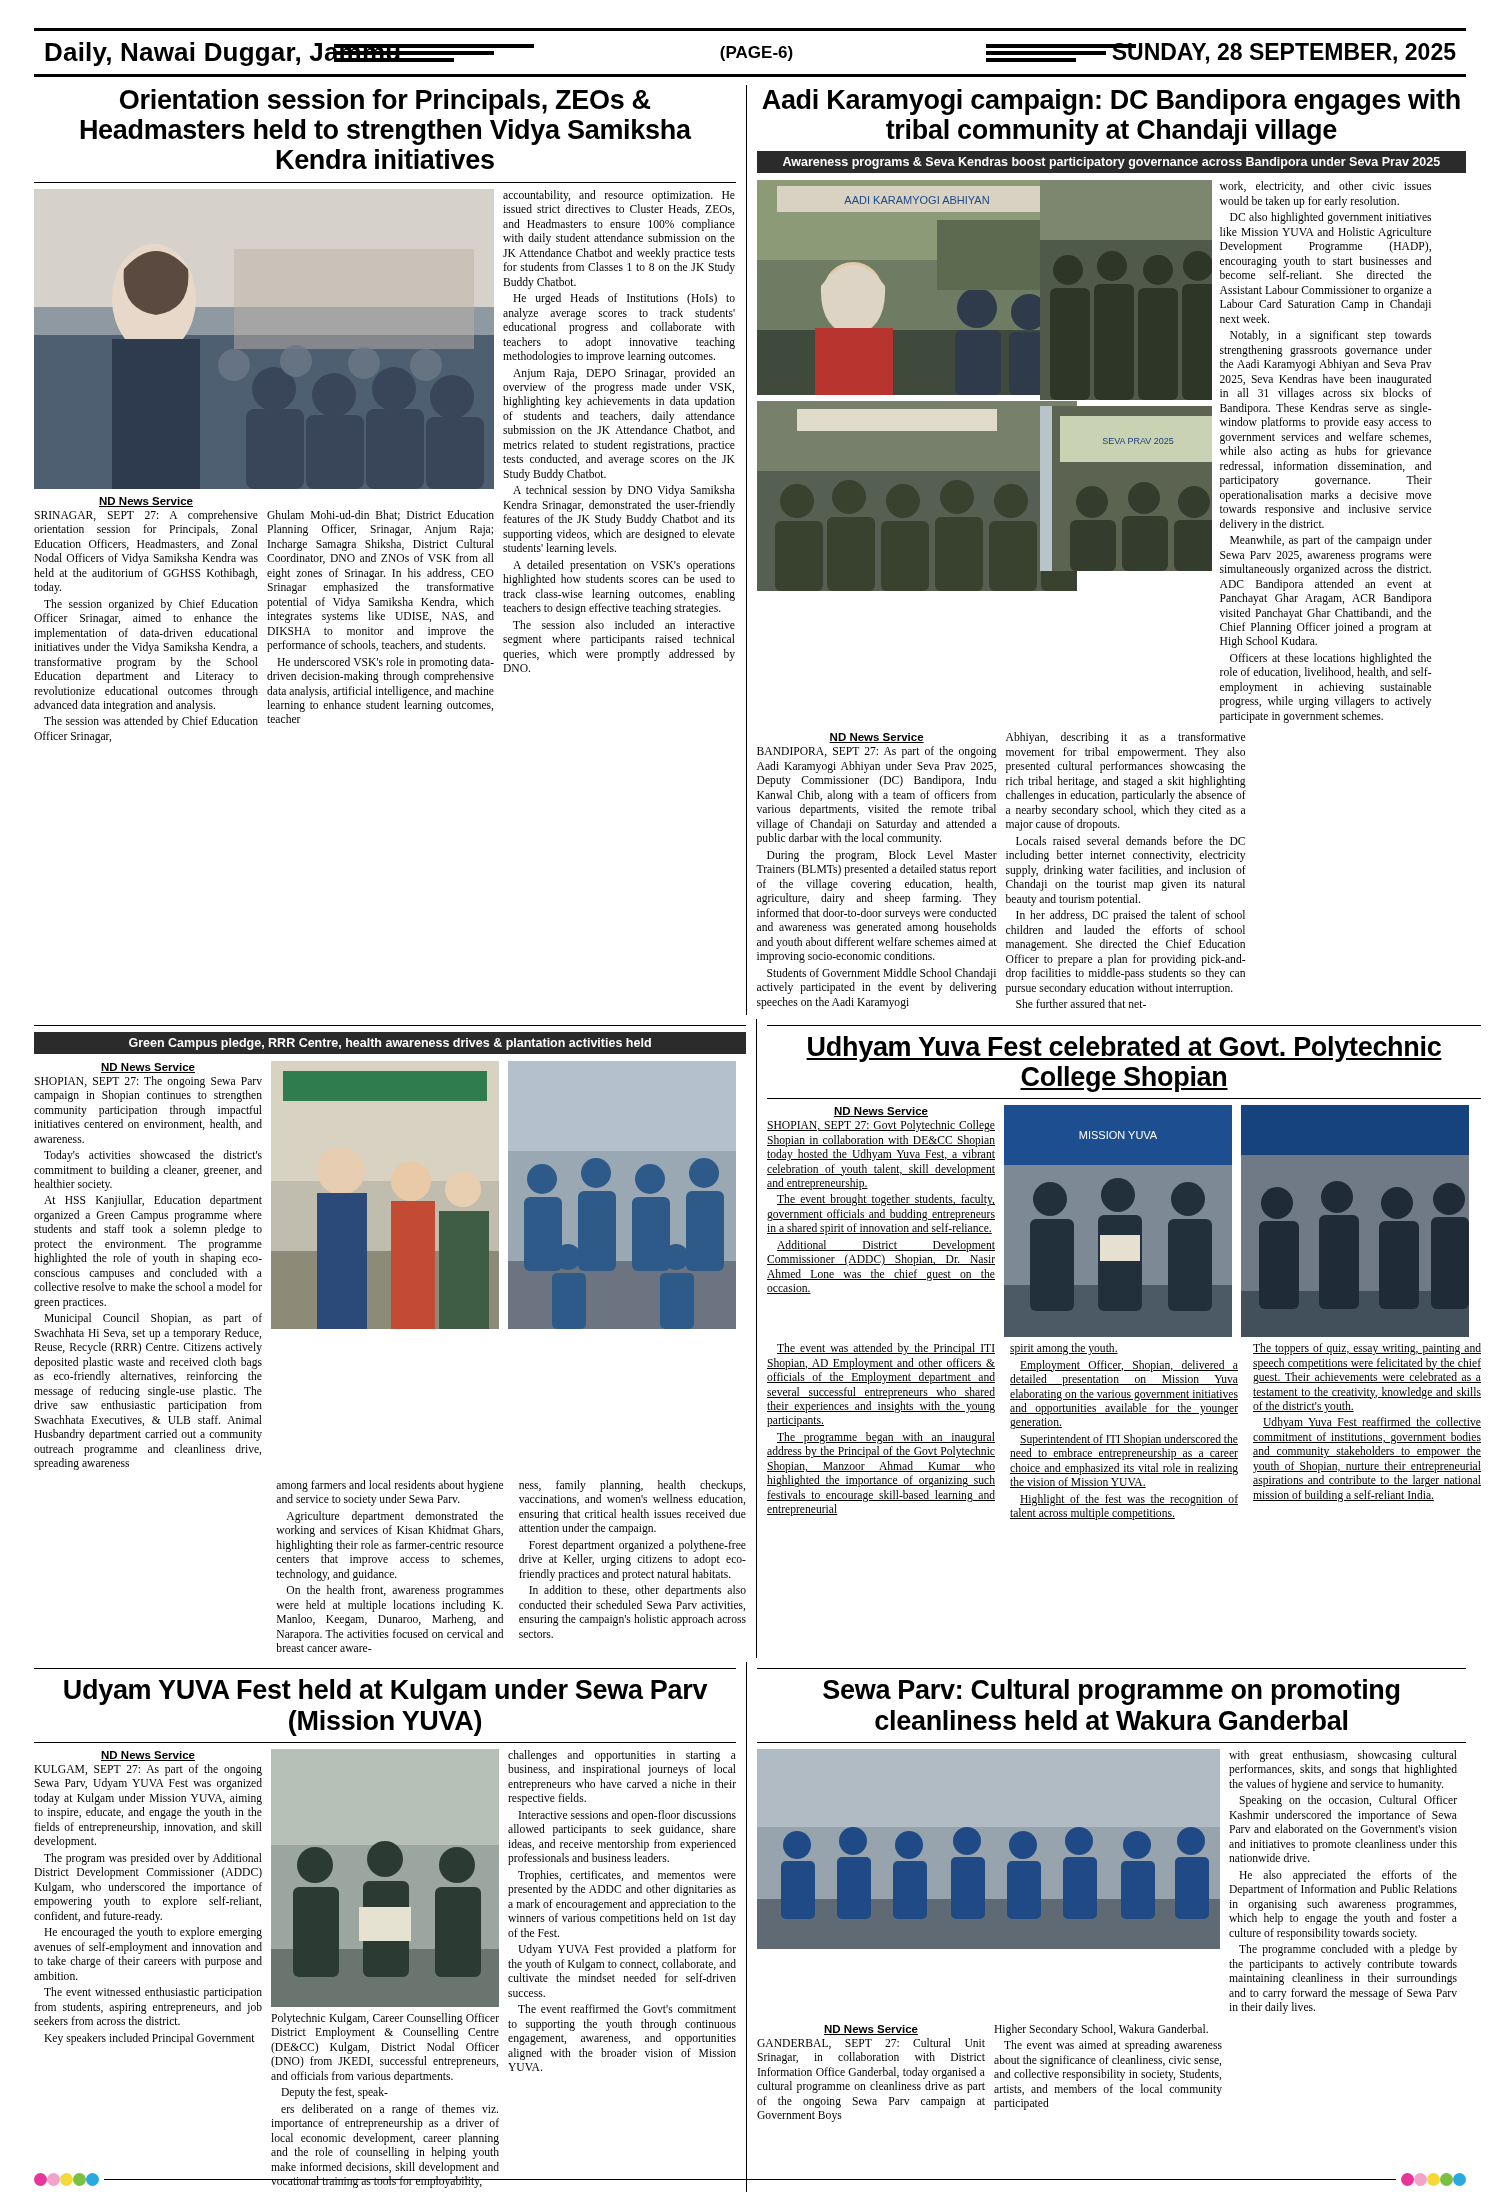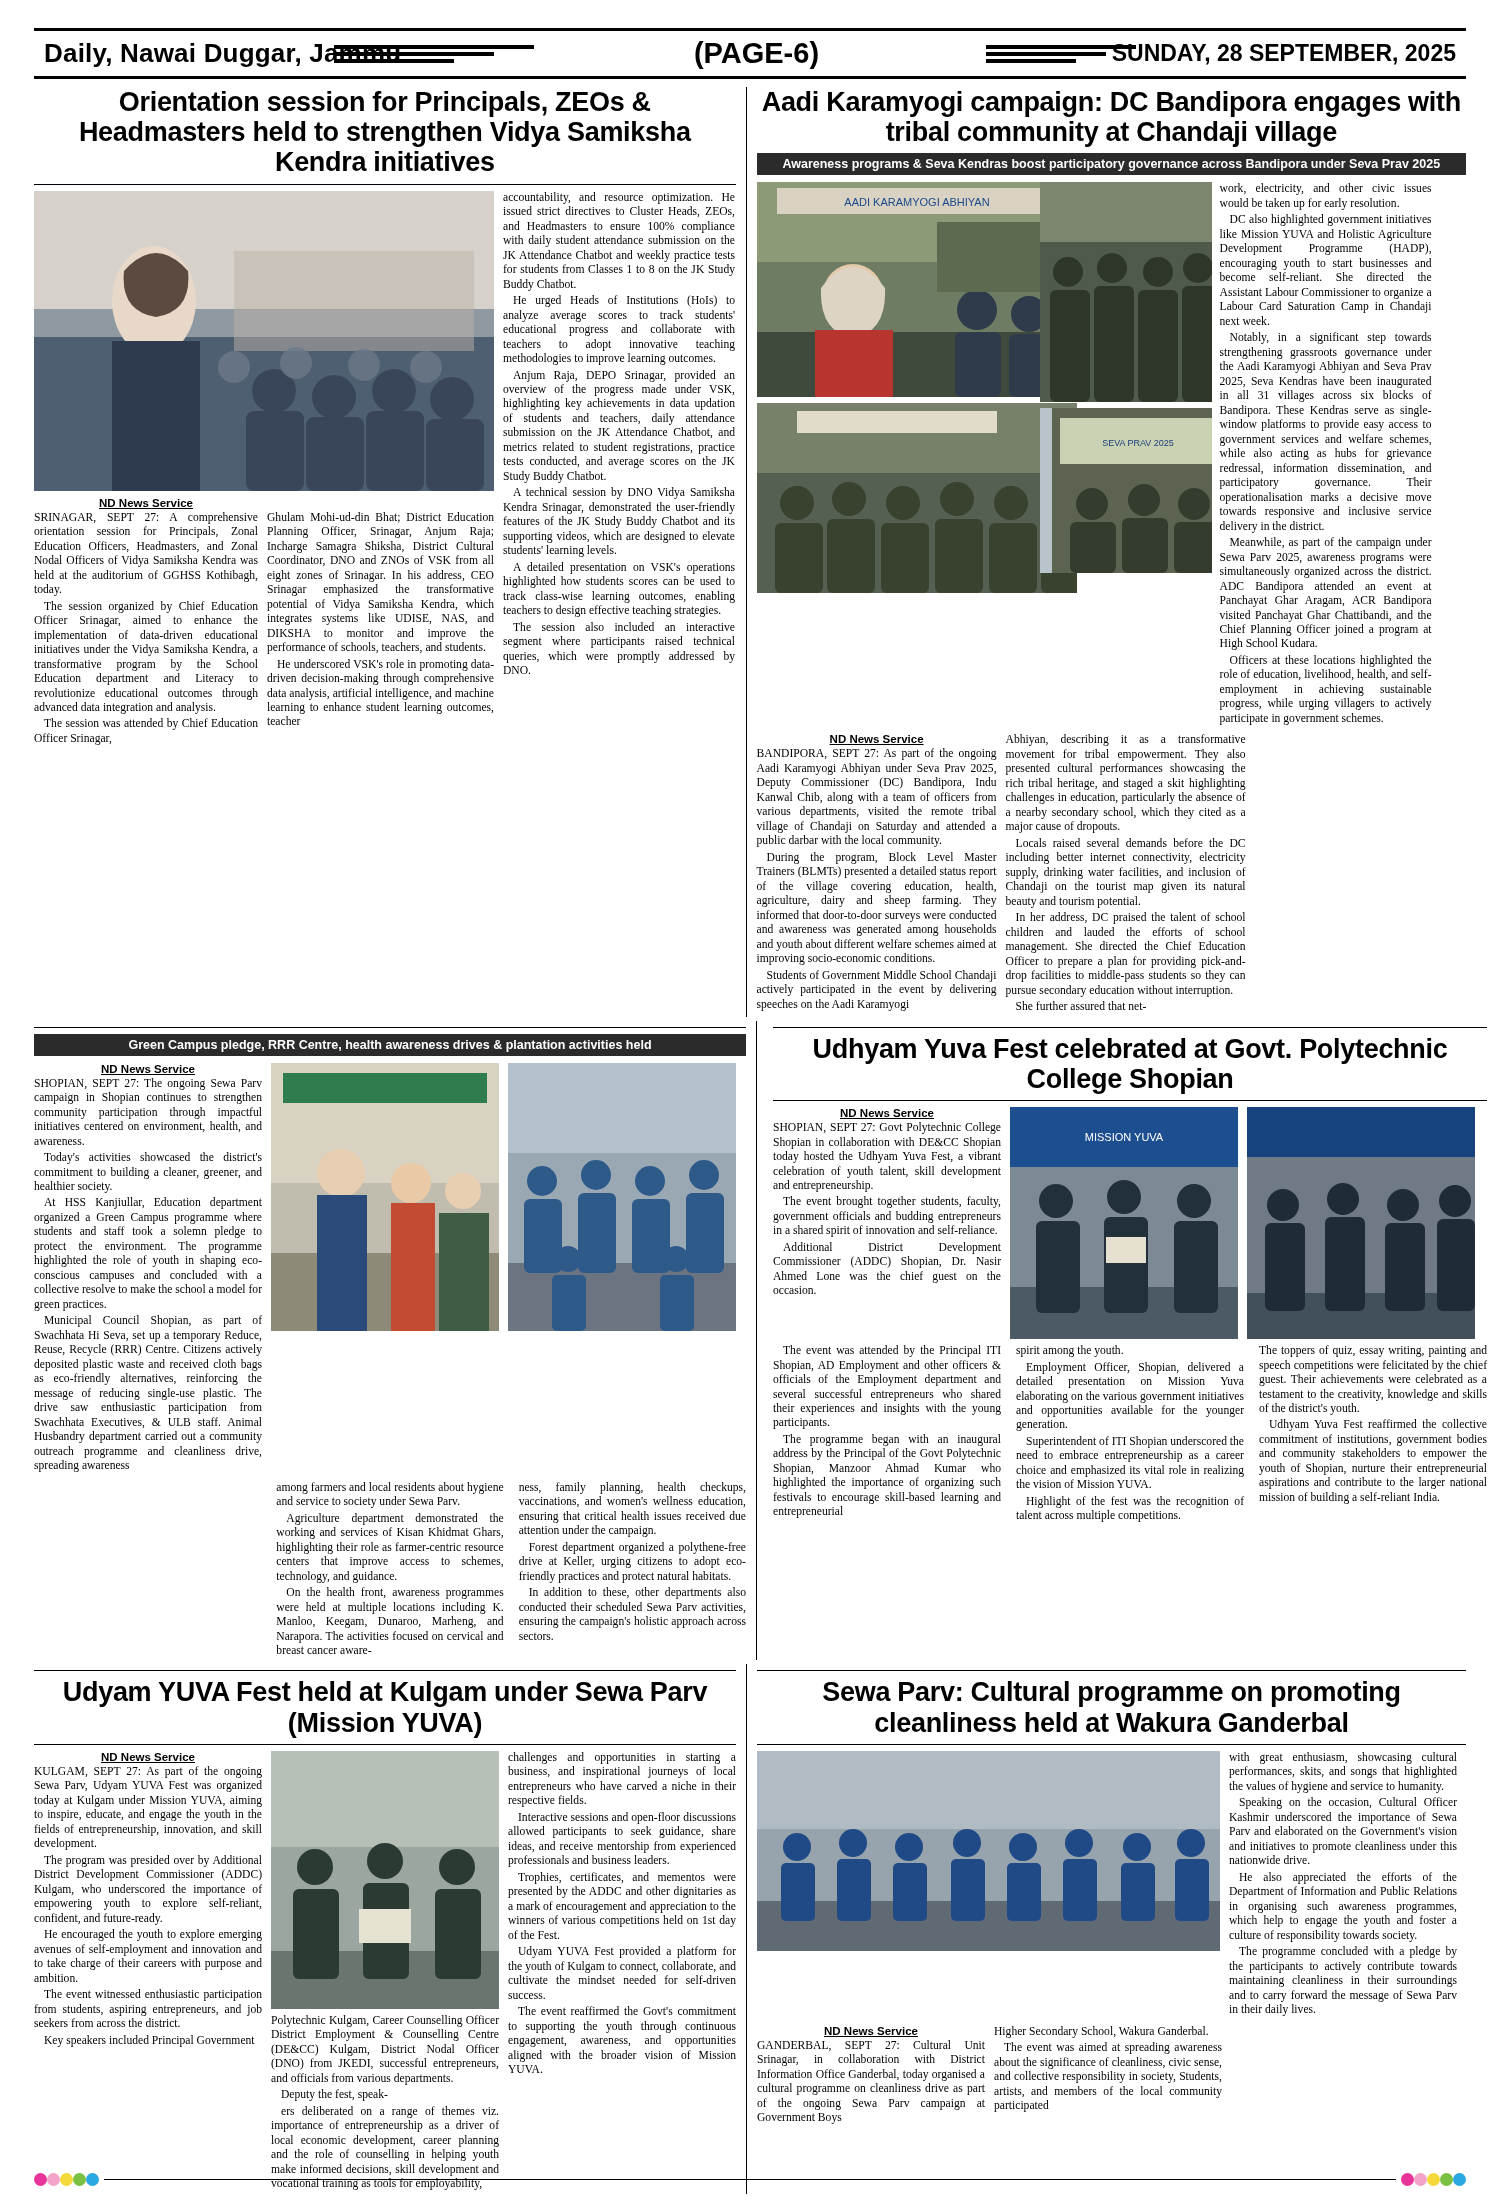--- a/index.html
+++ b/index.html
@@ -25,21 +25,21 @@
     padding:6px 10px;
     margin-bottom:8px;
     position:relative;
   }
   .mast-left{
     font-family:"Liberation Sans", sans-serif;
     font-weight:bold;font-size:26px;letter-spacing:.2px;
   }
   .mast-center{
     font-family:"Liberation Sans", sans-serif;
-    font-weight:bold;font-size:29px;
+    font-weight:bold;font-size:17px;
   }
   .mast-right{
     font-family:"Liberation Sans", sans-serif;
     font-weight:bold;font-size:23px;
   }
   .mast-bars{
     position:absolute;left:300px;top:50%;transform:translateY(-50%);
     display:flex;flex-direction:column;gap:3px;width:200px;
   }
   .mast-bars i{display:block;height:4px;background:#000;}
@@ -377,21 +377,21 @@
         <div style="width:228px;">
           <div class="body-col">
             <p class="first">ness, family planning, health checkups, vaccinations, and women's wellness education, ensuring that critical health issues received due attention under the campaign.</p>
             <p>Forest department organized a polythene-free drive at Keller, urging citizens to adopt eco-friendly practices and protect natural habitats.</p>
             <p>In addition to these, other departments also conducted their scheduled Sewa Parv activities, ensuring the campaign's holistic approach across sectors.</p>
           </div>
         </div>
       </div>
     </div>
 
-    <div class="vline" style="width:720px;padding-left:16px;">
+    <div class="vline" style="width:720px;padding-left:10px;text-decoration:underline;">
       <div class="hline-solid"></div>
       <div class="headline h-big">Udhyam Yuva Fest celebrated at Govt. Polytechnic College Shopian</div>
       <div class="hline-solid"></div>
 
       <div style="display:flex;gap:9px;">
         <div style="width:228px;">
           <div class="byline">ND News Service</div>
           <div class="body-col">
             <p class="first">SHOPIAN, SEPT 27: Govt Polytechnic College Shopian in collaboration with DE&amp;CC Shopian today hosted the Udhyam Yuva Fest, a vibrant celebration of youth talent, skill development and entrepreneurship.</p>
             <p>The event brought together students, faculty, government officials and budding entrepreneurs in a shared spirit of innovation and self-reliance.</p>

